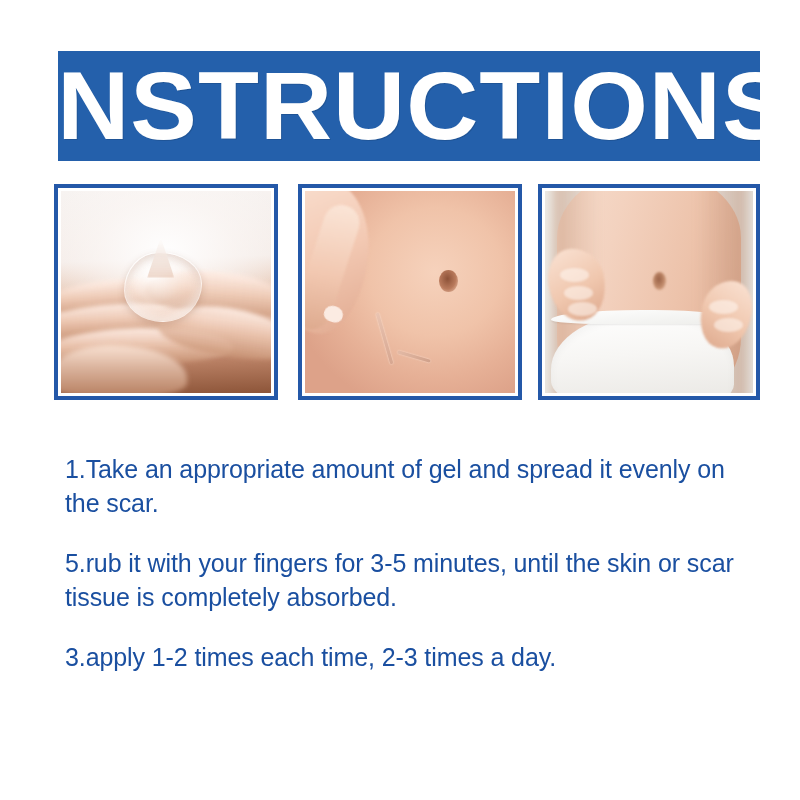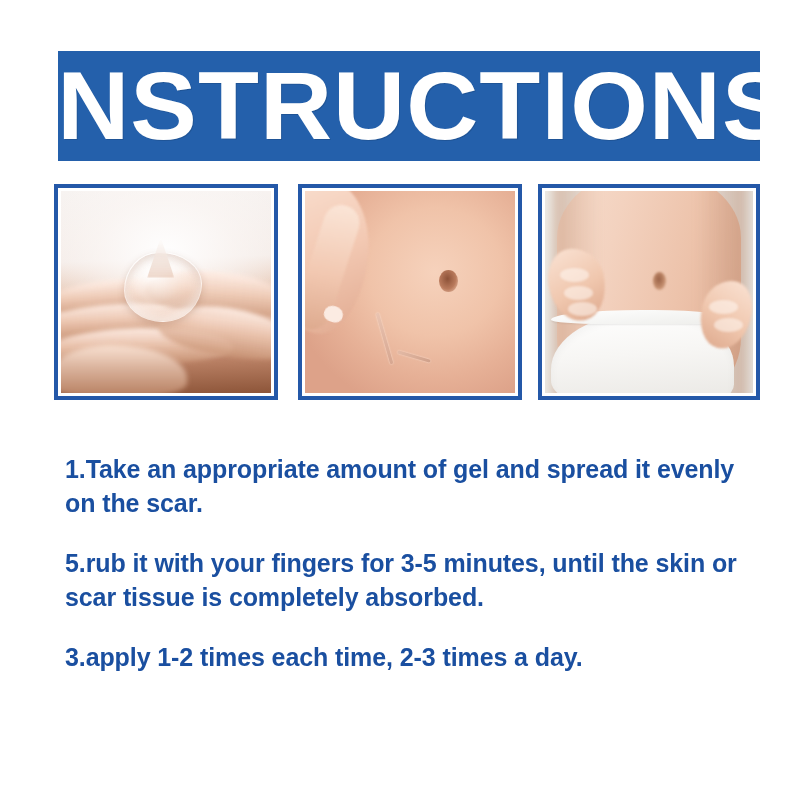--- a/index.html
+++ b/index.html
@@ -269,21 +269,21 @@
     position: absolute;
     left: 65px;
     top: 452px;
     width: 690px;
   }
   .step {
     color: #1a4fa0;
     font-family: "Liberation Sans", sans-serif;
     font-size: 25px;
     line-height: 34px;
-    font-weight: bold;
+    font-weight: normal;
     letter-spacing: -0.1px;
     margin: 0 0 26px 0;
   }
   .step:last-child { margin-bottom: 12px; }
 </style>
 </head>
 <body>
 
 <div id="page">
 

